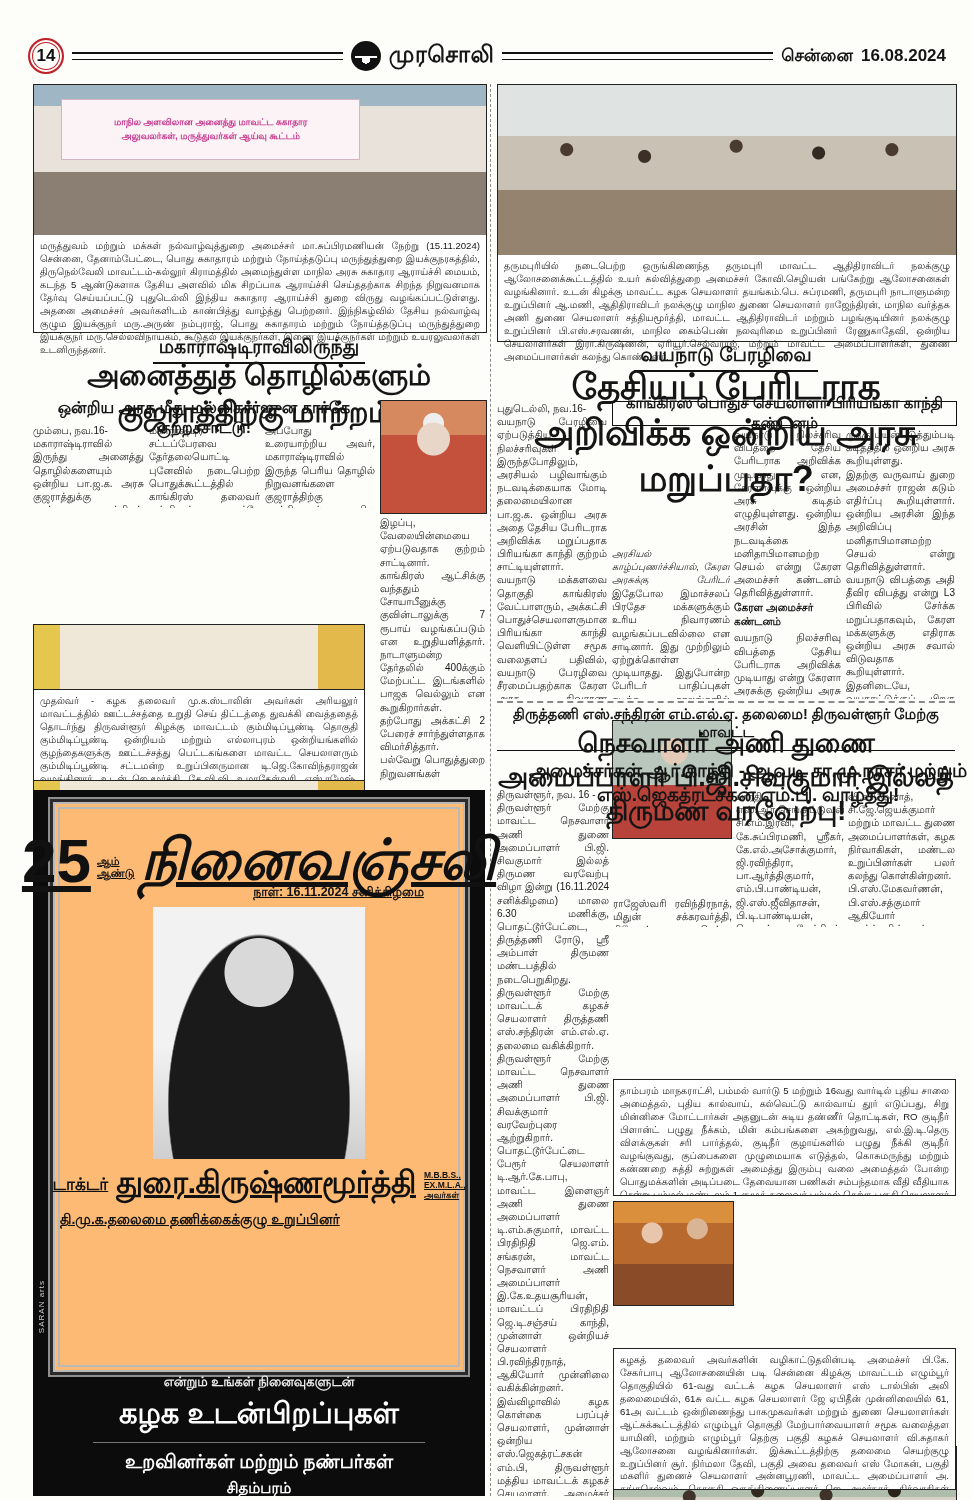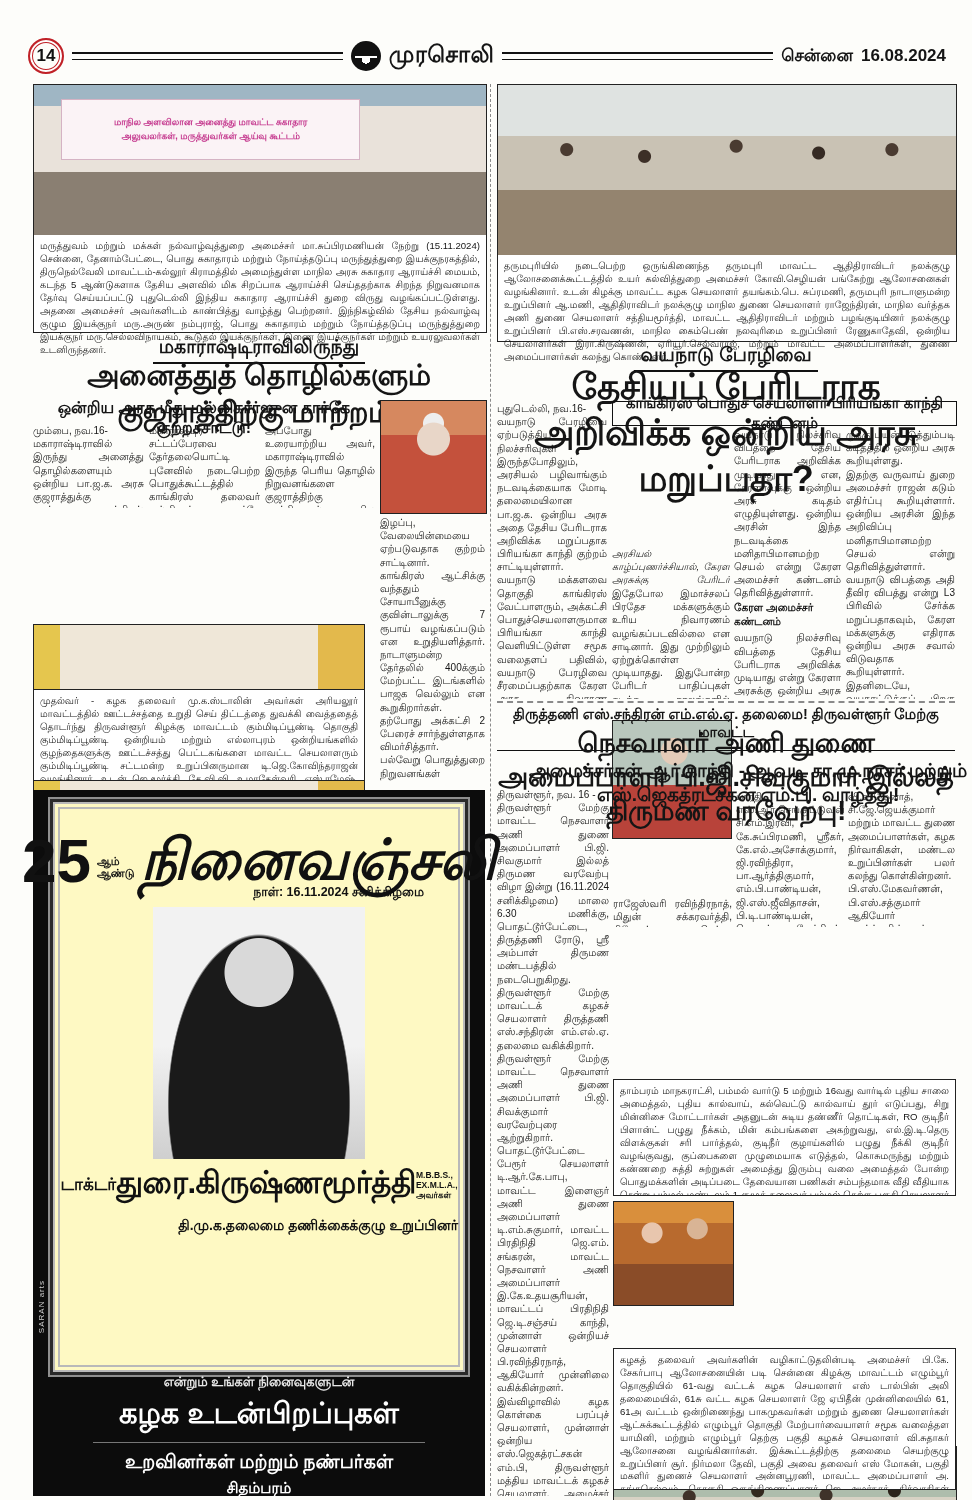--- a/index.html
+++ b/index.html
@@ -58,37 +58,37 @@
       radial-gradient(circle at 70% 26%,#d9b495 0 10px,transparent 11px),
       linear-gradient(180deg,#d98f3c 0 20%,#b86a2e 20% 60%,#8a4c28 60% 100%);}
   .ph-street{background:
       radial-gradient(circle at 22% 34%,#3f332a 0 6px,transparent 7px),
       radial-gradient(circle at 42% 30%,#33291f 0 6px,transparent 7px),
       radial-gradient(circle at 62% 33%,#3f332a 0 6px,transparent 7px),
       radial-gradient(circle at 82% 30%,#2c231b 0 6px,transparent 7px),
       linear-gradient(180deg,#aebdac 0 34%,#d8d2c4 34% 64%,#7a6f58 64% 100%);}
   
   .memorial{background:#0c0c0c;color:#f2f2f2;}
-  .mem-frame{position:absolute;left:20px;right:20px;top:12px;height:556px;background:#fef9c3;
-      border:7px double #b9b9b9;box-shadow:0 0 0 3px #2a2a2a,0 0 0 5px #8f8f8f;color:#111;}
+  .mem-frame{position:absolute;left:20px;right:20px;top:12px;height:556px;background:#fdba74;
+      border:7px double #b9b9b9;box-shadow:0 0 0 3px #2a2a2a,0 0 0 5px #8f8f8f;color:#111;text-decoration:underline;}
   .mem-toprow{display:flex;justify-content:center;align-items:flex-end;gap:6px;margin-top:26px;}
   .mem-25{font-size:62px;font-weight:bold;line-height:.8;}
   .mem-suffix{font-size:11px;font-weight:bold;white-space:pre-line;line-height:1.1;padding-bottom:6px;}
   .mem-title{font-size:56px;font-weight:bold;font-family:"Liberation Serif",serif;font-style:italic;line-height:.9;}
   .mem-date{text-align:right;font-size:12.5px;font-weight:bold;margin:0 34px 0 0;}
   .mem-photo{width:212px;height:252px;margin:6px auto 0;background:
       radial-gradient(circle at 50% 26%,#d9d9d9 0 34px,transparent 35px),
       radial-gradient(ellipse at 50% 78%,#1a1a1a 0 60%,transparent 61%),
       linear-gradient(180deg,#f2f2f2 0 55%,#cfcfcf 100%);
       filter:grayscale(1);}
-  .mem-namerow{display:flex;justify-content:center;align-items:center;margin-top:6px;}
+  .mem-namerow{display:flex;justify-content:center;align-items:center;gap:8px;margin-top:6px;}
   .mem-hon{font-size:17px;font-weight:bold;}
   .mem-name{font-size:31px;font-weight:bold;letter-spacing:-.5px;}
   .mem-cred{font-size:8.5px;font-weight:bold;white-space:pre-line;line-height:1.2;}
-  .mem-role{text-align:right;font-size:14px;font-weight:bold;margin-top:12px;}
+  .mem-role{text-align:left;font-size:14px;font-weight:bold;margin-top:6px;}
   .mem-black{position:absolute;left:20px;right:20px;top:584px;text-align:center;}
   .mem-l1{font-size:13px;font-weight:bold;color:#e8e8e8;}
   .mem-l2{font-size:29px;font-weight:bold;color:#fff;margin-top:6px;border-bottom:1px solid #777;
           display:inline-block;padding:0 26px 8px;}
   .mem-l3{font-size:19px;font-weight:bold;color:#fff;margin-top:8px;font-family:Liberation Serif, serif;}
   .mem-l4{font-size:15px;font-weight:bold;color:#fff;margin-top:4px;}
   .mem-artist{position:absolute;left:4px;top:490px;writing-mode:vertical-rl;transform:rotate(180deg);
           font-size:8px;color:#cfcfcf;letter-spacing:1px;}
   .subheadbox{border:1.5px solid #111;font-weight:bold;text-align:center;font-size:15px;
           display:flex;align-items:center;justify-content:center;}

